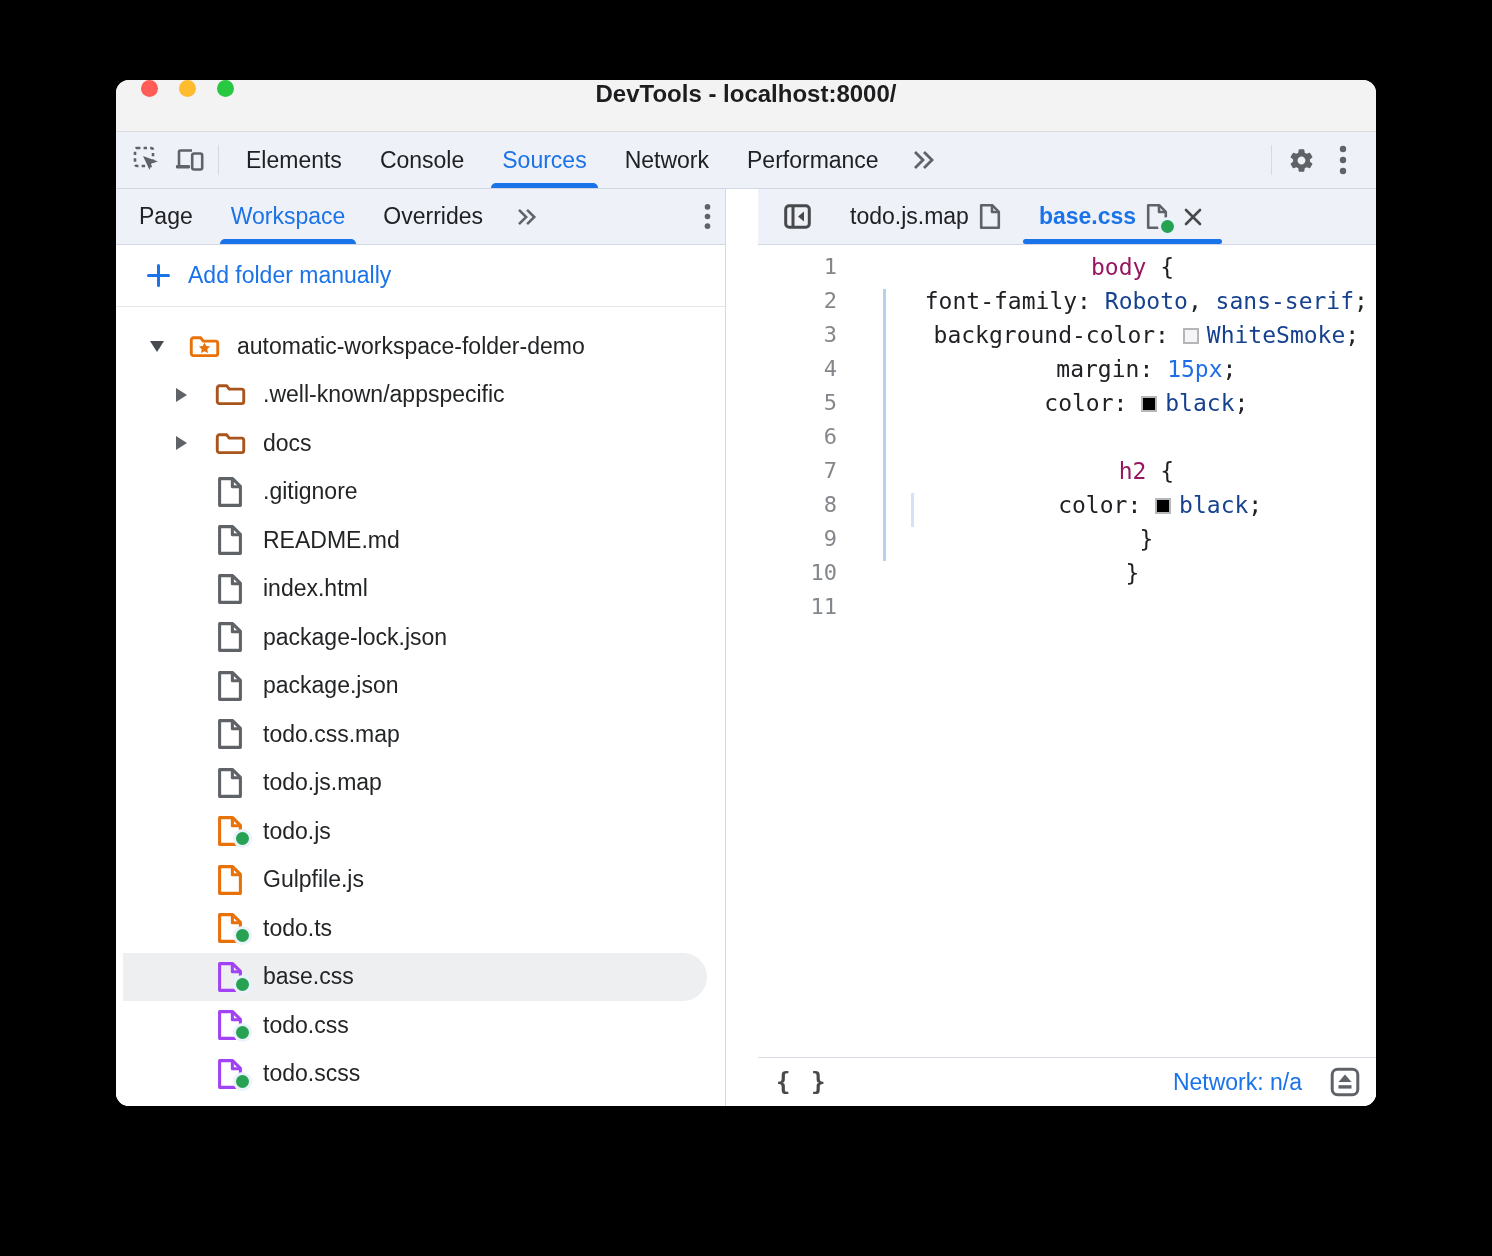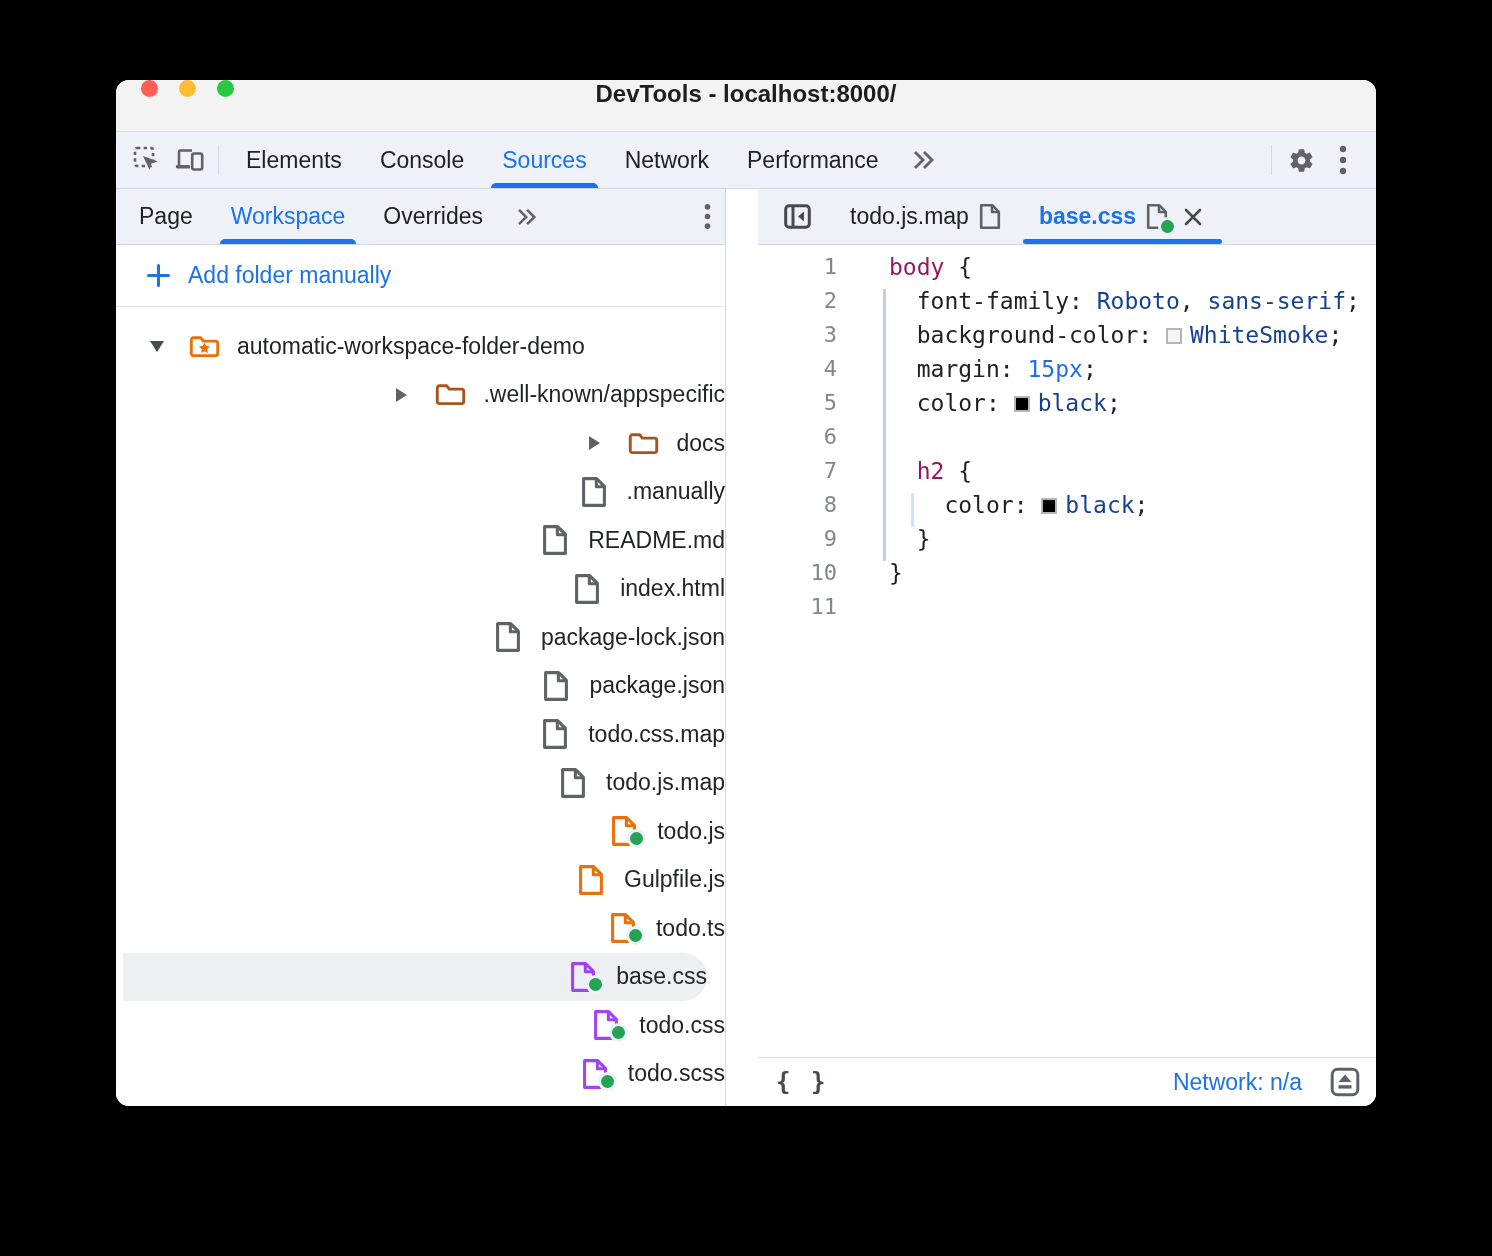--- a/index.html
+++ b/index.html
@@ -46,38 +46,38 @@
 
   
   .tree { flex:1; overflow:hidden; padding-top:15px;margin-left:7px; }
   .tree-row { height:48.5px; display:flex; align-items:center; cursor:pointer; }
   .tree-row.selected { background:#eeeff1; border-radius:0 24px 24px 0; margin-right:18px; }
   .caret-box { width:33px; display:flex; align-items:center; justify-content:flex-start; flex:0 0 33px; }
   .caret-right { width:0; height:0; border-top:7px solid transparent; border-bottom:7px solid transparent; border-left:11px solid #5f6368; }
   .caret-down { width:0; height:0; border-left:7px solid transparent; border-right:7px solid transparent; border-top:11px solid #474a4e; }
   .row-icon { width:42px; flex:0 0 42px; display:flex; align-items:center; justify-content:center; position:relative; }
   .tree-label { font-size:23px; color:#222426; margin-left:12px; white-space:nowrap; }
-  .indent-root { padding-left:27px; } .indent-1 { padding-left:53px;justify-content:flex-end; }
+  .indent-root { padding-left:27px; } .indent-1 { padding-left:53px; }
   .greendot { position:absolute; width:13px; height:13px; border-radius:50%; background:#27a152; right:2px; bottom:2px; box-shadow:0 0 0 3px #eaf2fc; }
 
   
   .ed-toggle { margin-left:18px; }
   .ed-tab { position:relative; height:100%; display:flex; align-items:center; padding:0 18px; cursor:pointer; gap:10px; }
   .ed-tab .lbl { font-size:23px; color:#202124; white-space:nowrap; }
   .ed-tab.active .lbl { color:#1a73e8; font-weight:700; }
   .ed-tab:first-of-type { margin-left:14px; }
   .ed-underline { position:absolute; left:2px; right:2px; bottom:0; height:5px; background:#1a73e8; border-radius:5px; }
   .tabdoc { position:relative; width:24px; height:28px; flex:0 0 24px; }
   .close-x { display:flex; align-items:center; justify-content:center; width:26px; height:26px; cursor:pointer; }
 
   
   .code-wrap { flex:1; display:flex; min-height:0; background:#fff; font-family:"DejaVu Sans Mono", monospace; padding-top:5px; }
   .gutter { flex:0 0 93px; width:93px; text-align:right; padding-right:14px; color:#83878b; font-size:22px; }
   .gutter .ln { height:34px; line-height:34px; cursor:pointer; }
-  .code-lines { position:relative; flex:1; padding-left:38px; font-size:23px; }
+  .code-lines { position:relative; flex:1; padding-left:38px; font-size:23px;text-align:center; }
   .code-line { height:34px; line-height:34px; white-space:pre; }
   .tok-sel { color:#96155f; } .tok-prop { color:#202124; } .tok-pun { color:#202124; }
   .tok-val { color:#15418f; } .tok-num { color:#1f6de8; }
   .swatch { display:inline-block; width:16px; height:16px; border:2px solid #b4b6b9; margin-right:8px; vertical-align:-1px; }
   .guide { position:absolute; width:2.5px; background:#b9cfee; }
   .guide.inner { background:#d4e2f6; }
 
   
   .statusbar { height:49px; flex:0 0 49px; border-top:1px solid #d8dde6; display:flex; align-items:center; padding:0 16px 0 18px; background:#fff; }
   .curly { font-family:"DejaVu Sans Mono", monospace; font-size:24px; font-weight:700; color:#474a4d; letter-spacing:3px; cursor:pointer; }
@@ -211,21 +211,21 @@
               <div class="tree-label">docs</div>
             </div>
             <div class="tree-row indent-1">
               <div class="caret-box"></div>
               <div class="row-icon">
                 <svg width="26" height="32" viewBox="0 0 22 27">
                   <path d="M2.2 2.2 h11 l6.6 6.6 v16 h-17.6 z" fill="none" stroke="#5f6368" stroke-width="2.6" stroke-linejoin="round"></path>
      <path d="M13 2.2 v6.8 h7" fill="none" stroke="#5f6368" stroke-width="2.6" stroke-linejoin="round"></path>
                 </svg>
               </div>
-              <div class="tree-label">.manually</div>
+              <div class="tree-label">.gitignore</div>
             </div>
             <div class="tree-row indent-1">
               <div class="caret-box"></div>
               <div class="row-icon">
                 <svg width="26" height="32" viewBox="0 0 22 27">
                   <path d="M2.2 2.2 h11 l6.6 6.6 v16 h-17.6 z" fill="none" stroke="#5f6368" stroke-width="2.6" stroke-linejoin="round"></path>
      <path d="M13 2.2 v6.8 h7" fill="none" stroke="#5f6368" stroke-width="2.6" stroke-linejoin="round"></path>
                 </svg>
               </div>
               <div class="tree-label">README.md</div>

